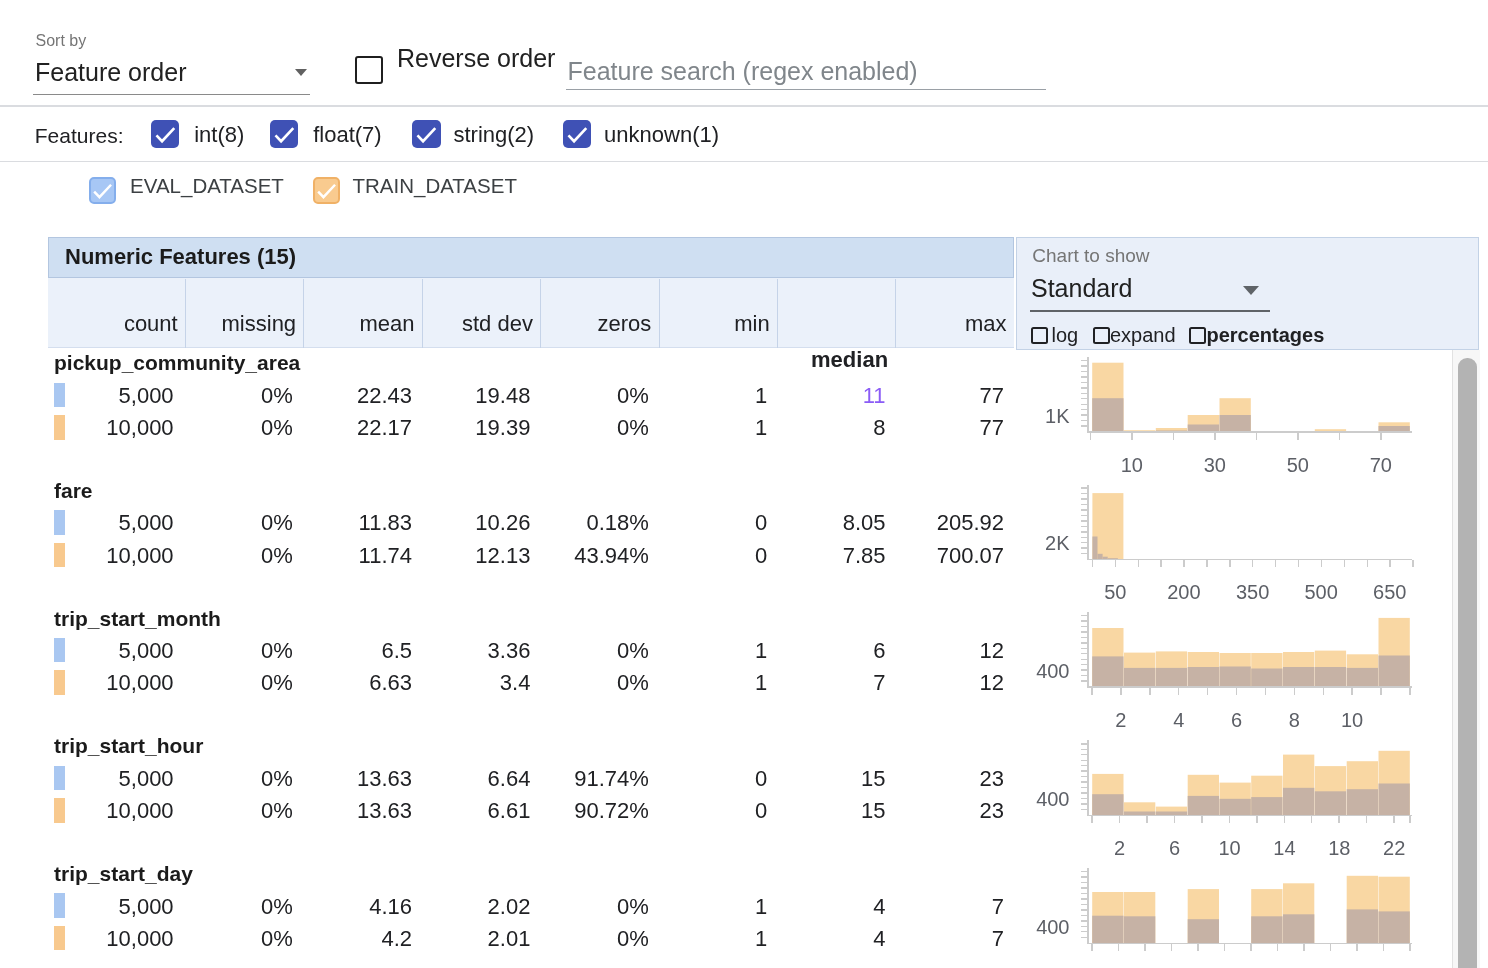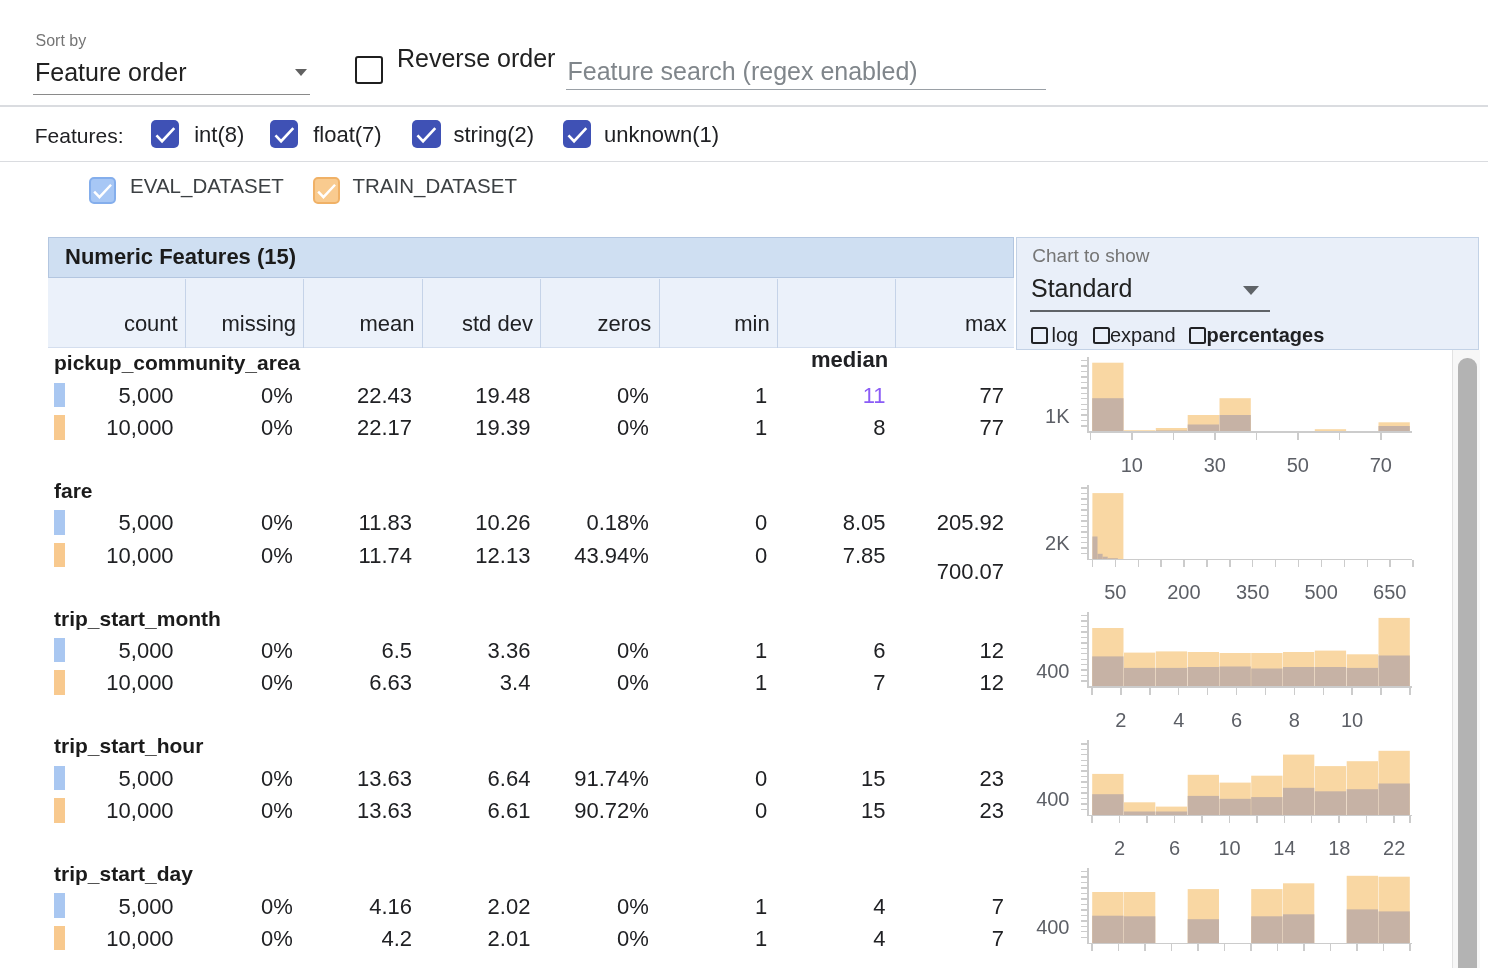--- a/index.html
+++ b/index.html
@@ -105,21 +105,21 @@
 <div style="position:absolute;top:512.4px;font-size:22px;line-height:1;color:#202124;font-weight:400;white-space:nowrap;left:167.2px;width:600px;text-align:right;">0</div>
 <div style="position:absolute;top:512.4px;font-size:22px;line-height:1;color:#202124;font-weight:400;white-space:nowrap;left:285.6px;width:600px;text-align:right;">8.05</div>
 <div style="position:absolute;top:512.4px;font-size:22px;line-height:1;color:#202124;font-weight:400;white-space:nowrap;left:404.0px;width:600px;text-align:right;">205.92</div>
 <div style="position:absolute;top:544.6px;font-size:22px;line-height:1;color:#202124;font-weight:400;white-space:nowrap;left:-426.4px;width:600px;text-align:right;">10,000</div>
 <div style="position:absolute;top:544.6px;font-size:22px;line-height:1;color:#202124;font-weight:400;white-space:nowrap;left:-307.2px;width:600px;text-align:right;">0%</div>
 <div style="position:absolute;top:544.6px;font-size:22px;line-height:1;color:#202124;font-weight:400;white-space:nowrap;left:-188.0px;width:600px;text-align:right;">11.74</div>
 <div style="position:absolute;top:544.6px;font-size:22px;line-height:1;color:#202124;font-weight:400;white-space:nowrap;left:-69.6px;width:600px;text-align:right;">12.13</div>
 <div style="position:absolute;top:544.6px;font-size:22px;line-height:1;color:#202124;font-weight:400;white-space:nowrap;left:48.8px;width:600px;text-align:right;">43.94%</div>
 <div style="position:absolute;top:544.6px;font-size:22px;line-height:1;color:#202124;font-weight:400;white-space:nowrap;left:167.2px;width:600px;text-align:right;">0</div>
 <div style="position:absolute;top:544.6px;font-size:22px;line-height:1;color:#202124;font-weight:400;white-space:nowrap;left:285.6px;width:600px;text-align:right;">7.85</div>
-<div style="position:absolute;top:544.6px;font-size:22px;line-height:1;color:#202124;font-weight:400;white-space:nowrap;left:404.0px;width:600px;text-align:right;margin-top:16px;">700.07</div>
+<div style="position:absolute;top:544.6px;font-size:22px;line-height:1;color:#202124;font-weight:400;white-space:nowrap;left:404.0px;width:600px;text-align:right;">700.07</div>
 <div style="position:absolute;top:607.5px;font-size:21px;line-height:1;color:#1b1b1b;font-weight:700;white-space:nowrap;left:54.0px;">trip_start_month</div>
 <div style="position:absolute;left:54.0px;top:637.9px;width:10.5px;height:24.5px;background:#a9c7f1;"></div>
 <div style="position:absolute;left:54.0px;top:670.4px;width:10.5px;height:24.5px;background:#f8c98e;"></div>
 <div style="position:absolute;top:640.1px;font-size:22px;line-height:1;color:#202124;font-weight:400;white-space:nowrap;left:-426.4px;width:600px;text-align:right;">5,000</div>
 <div style="position:absolute;top:640.1px;font-size:22px;line-height:1;color:#202124;font-weight:400;white-space:nowrap;left:-307.2px;width:600px;text-align:right;">0%</div>
 <div style="position:absolute;top:640.1px;font-size:22px;line-height:1;color:#202124;font-weight:400;white-space:nowrap;left:-188.0px;width:600px;text-align:right;">6.5</div>
 <div style="position:absolute;top:640.1px;font-size:22px;line-height:1;color:#202124;font-weight:400;white-space:nowrap;left:-69.6px;width:600px;text-align:right;">3.36</div>
 <div style="position:absolute;top:640.1px;font-size:22px;line-height:1;color:#202124;font-weight:400;white-space:nowrap;left:48.8px;width:600px;text-align:right;">0%</div>
 <div style="position:absolute;top:640.1px;font-size:22px;line-height:1;color:#202124;font-weight:400;white-space:nowrap;left:167.2px;width:600px;text-align:right;">1</div>
 <div style="position:absolute;top:640.1px;font-size:22px;line-height:1;color:#202124;font-weight:400;white-space:nowrap;left:285.6px;width:600px;text-align:right;">6</div>

